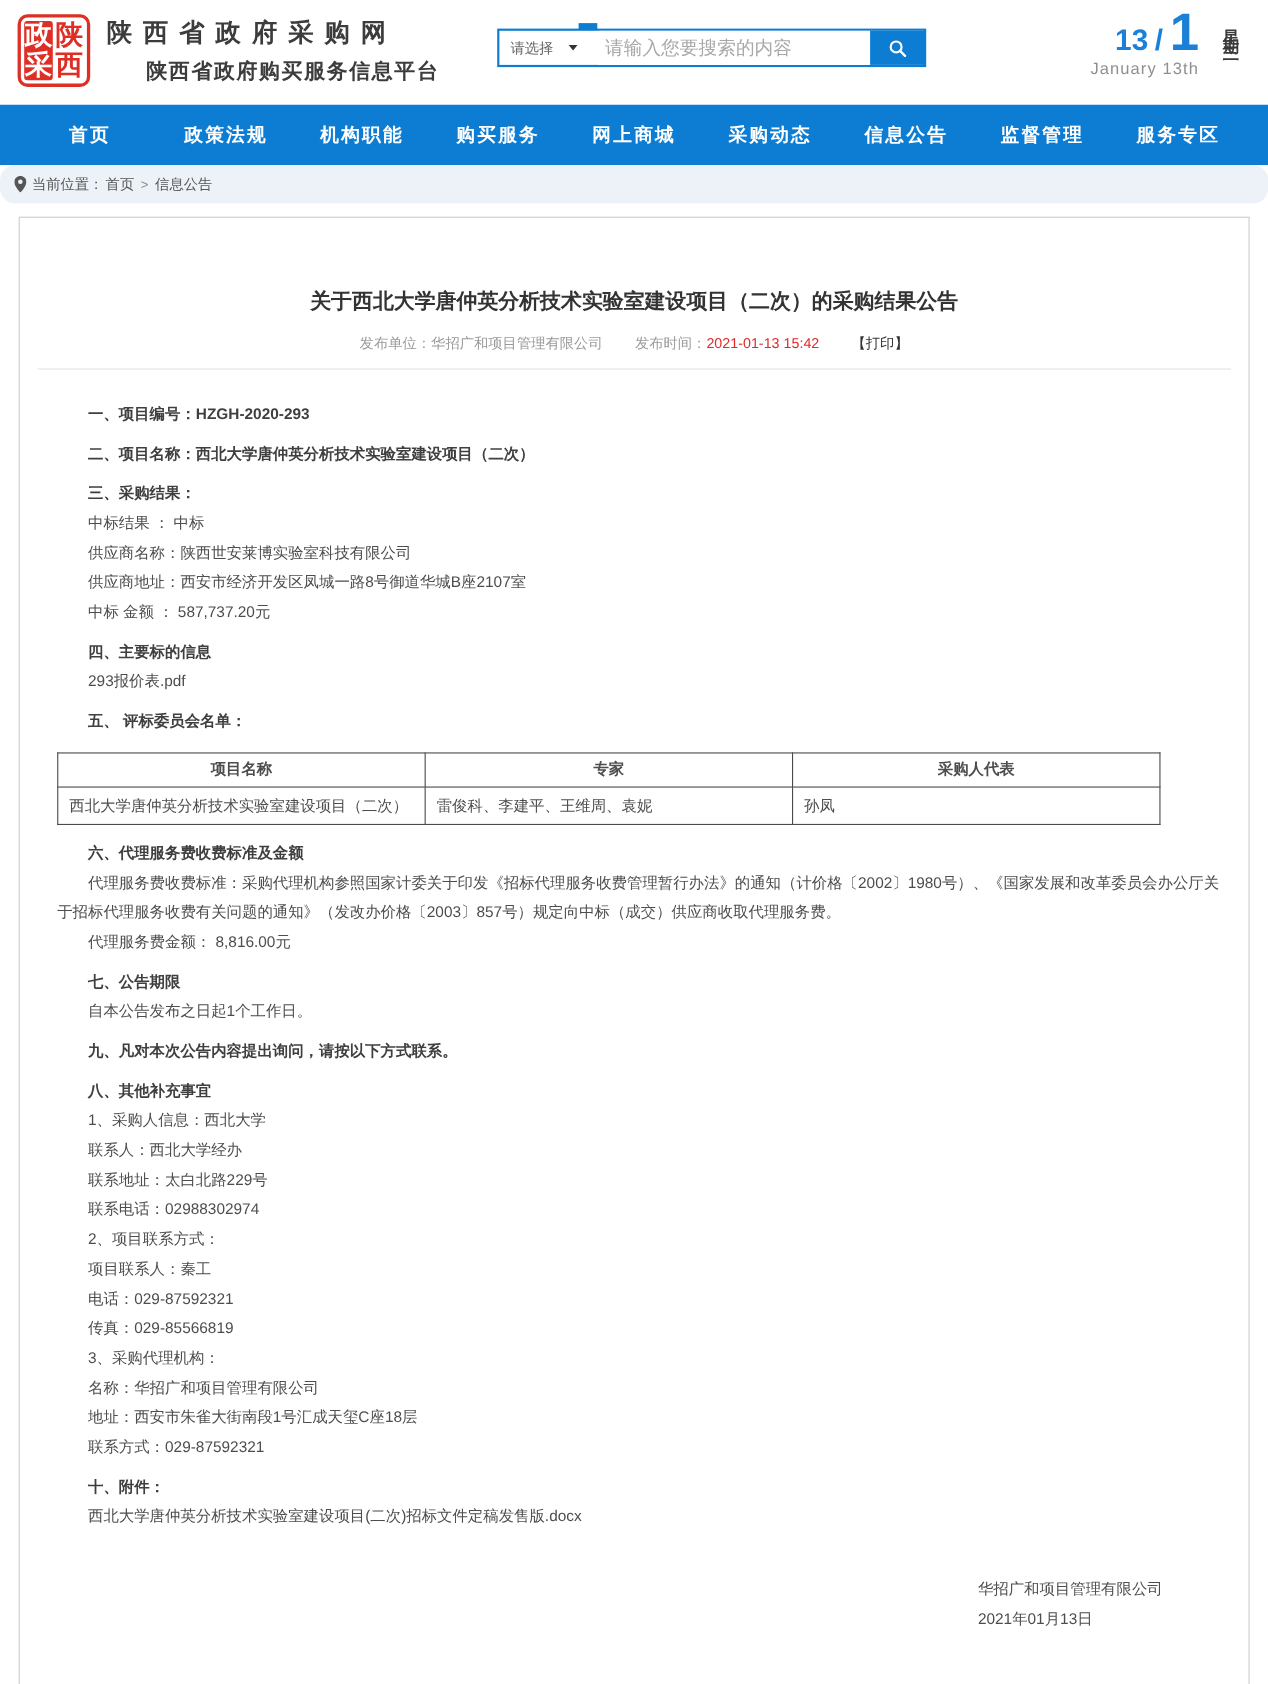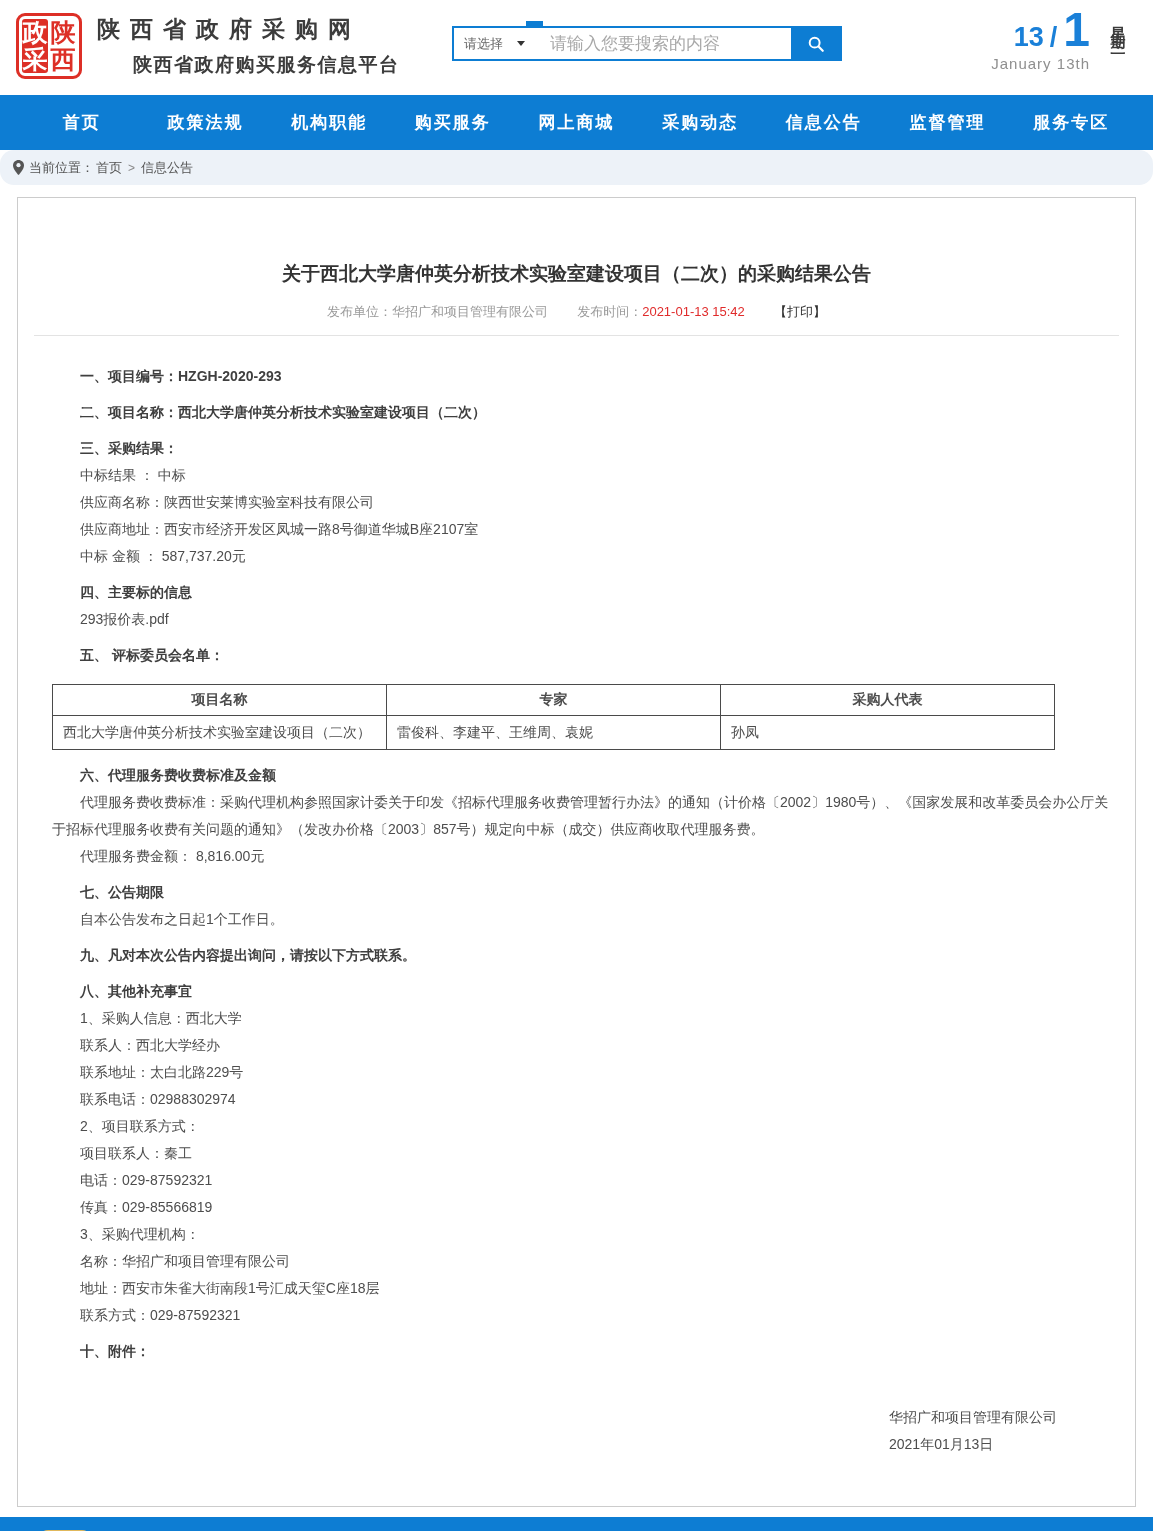--- a/index.html
+++ b/index.html
@@ -212,20 +212,21 @@
     <div class="ln">联系电话：02988302974</div>
     <div class="ln">2、项目联系方式：</div>
     <div class="ln">项目联系人：秦工</div>
     <div class="ln">电话：029-87592321</div>
     <div class="ln">传真：029-85566819</div>
     <div class="ln">3、采购代理机构：</div>
     <div class="ln">名称：华招广和项目管理有限公司</div>
     <div class="ln">地址：西安市朱雀大街南段1号汇成天玺C座18层</div>
     <div class="ln">联系方式：029-87592321</div>
     <div class="sec">十、附件：</div>
+    <div class="ln attach">西北大学唐仲英分析技术实验室建设项目(二次)招标文件定稿发售版.docx</div>
 
     <div class="signature">
       <div>华招广和项目管理有限公司</div>
       <div>2021年01月13日</div>
     </div>
   </div>
 </div>
 
 <div class="footer">
   <div class="emblem"></div>

